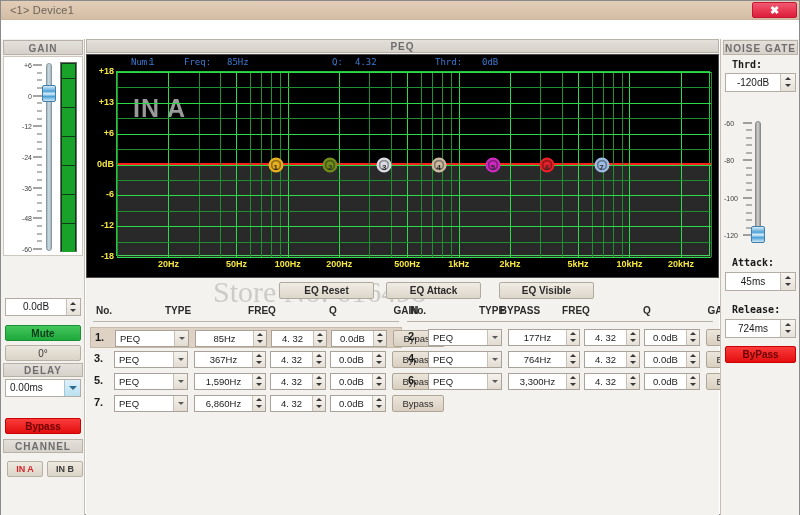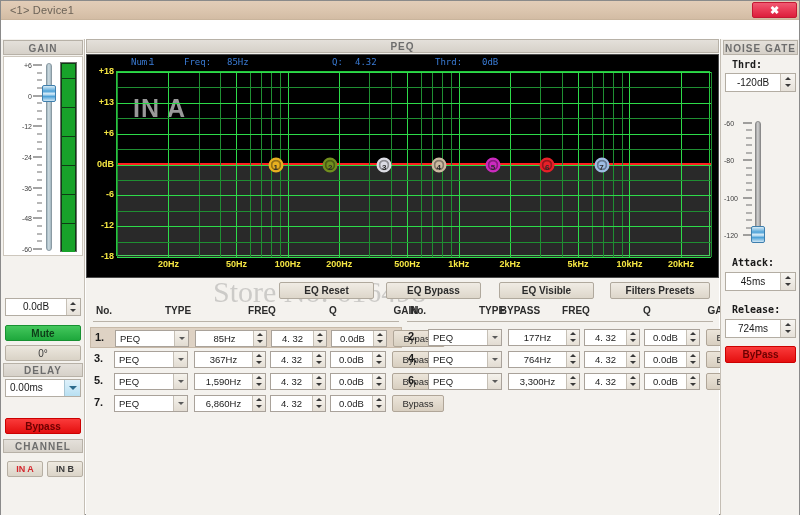--- a/index.html
+++ b/index.html
@@ -457,23 +457,22 @@
           <div class="band" style="left: 321.691px; top: 92.5px; background: rgb(205, 187, 162); border: 2px solid rgb(205, 187, 162); box-shadow: rgba(0, 0, 0, 0.35) 0px 0px 0px 2px inset;">4</div>
           <div class="band" style="left: 376.067px; top: 92.5px; background: rgb(204, 42, 192); border: 2px solid rgb(204, 42, 192); box-shadow: rgba(0, 0, 0, 0.35) 0px 0px 0px 2px inset;">5</div>
           <div class="band" style="left: 430.24px; top: 92.5px; background: rgb(230, 32, 40); border: 2px solid rgb(230, 32, 40); box-shadow: rgba(0, 0, 0, 0.35) 0px 0px 0px 2px inset;">6</div>
           <div class="band" style="left: 484.532px; top: 92.5px; background: rgb(159, 190, 228); border: 2px solid rgb(159, 190, 228); box-shadow: rgba(0, 0, 0, 0.35) 0px 0px 0px 2px inset;">7</div>
         </div>
     </div>
 
     <div class="store-wm">Store No: 616498</div>
 
     <div class="eqbtn" style="left:193px; width:95px">EQ Reset</div>
-    <div class="eqbtn" style="left:300px; width:95px">EQ Bypass</div>
+    <div class="eqbtn" style="left:300px; width:95px">EQ Attack</div>
     <div class="eqbtn" style="left:413px; width:95px">EQ Visible</div>
-    <div class="eqbtn" style="left:524px; width:100px">Filters Presets</div>
 
     <div class="table left" id="table-left">
         <div class="th" style="left: 14px;">No.</div>
         <div class="th" style="left: 88px;">TYPE</div>
         <div class="th" style="left: 172px;">FREQ</div>
         <div class="th" style="left: 243px;">Q</div>
         <div class="th" style="left: 316px;">GAIN</div>
         <div class="th" style="left: 430px;">BYPASS</div>
         <div class="hrule"></div>
         <div class="row sel" style="top: 22px;">

